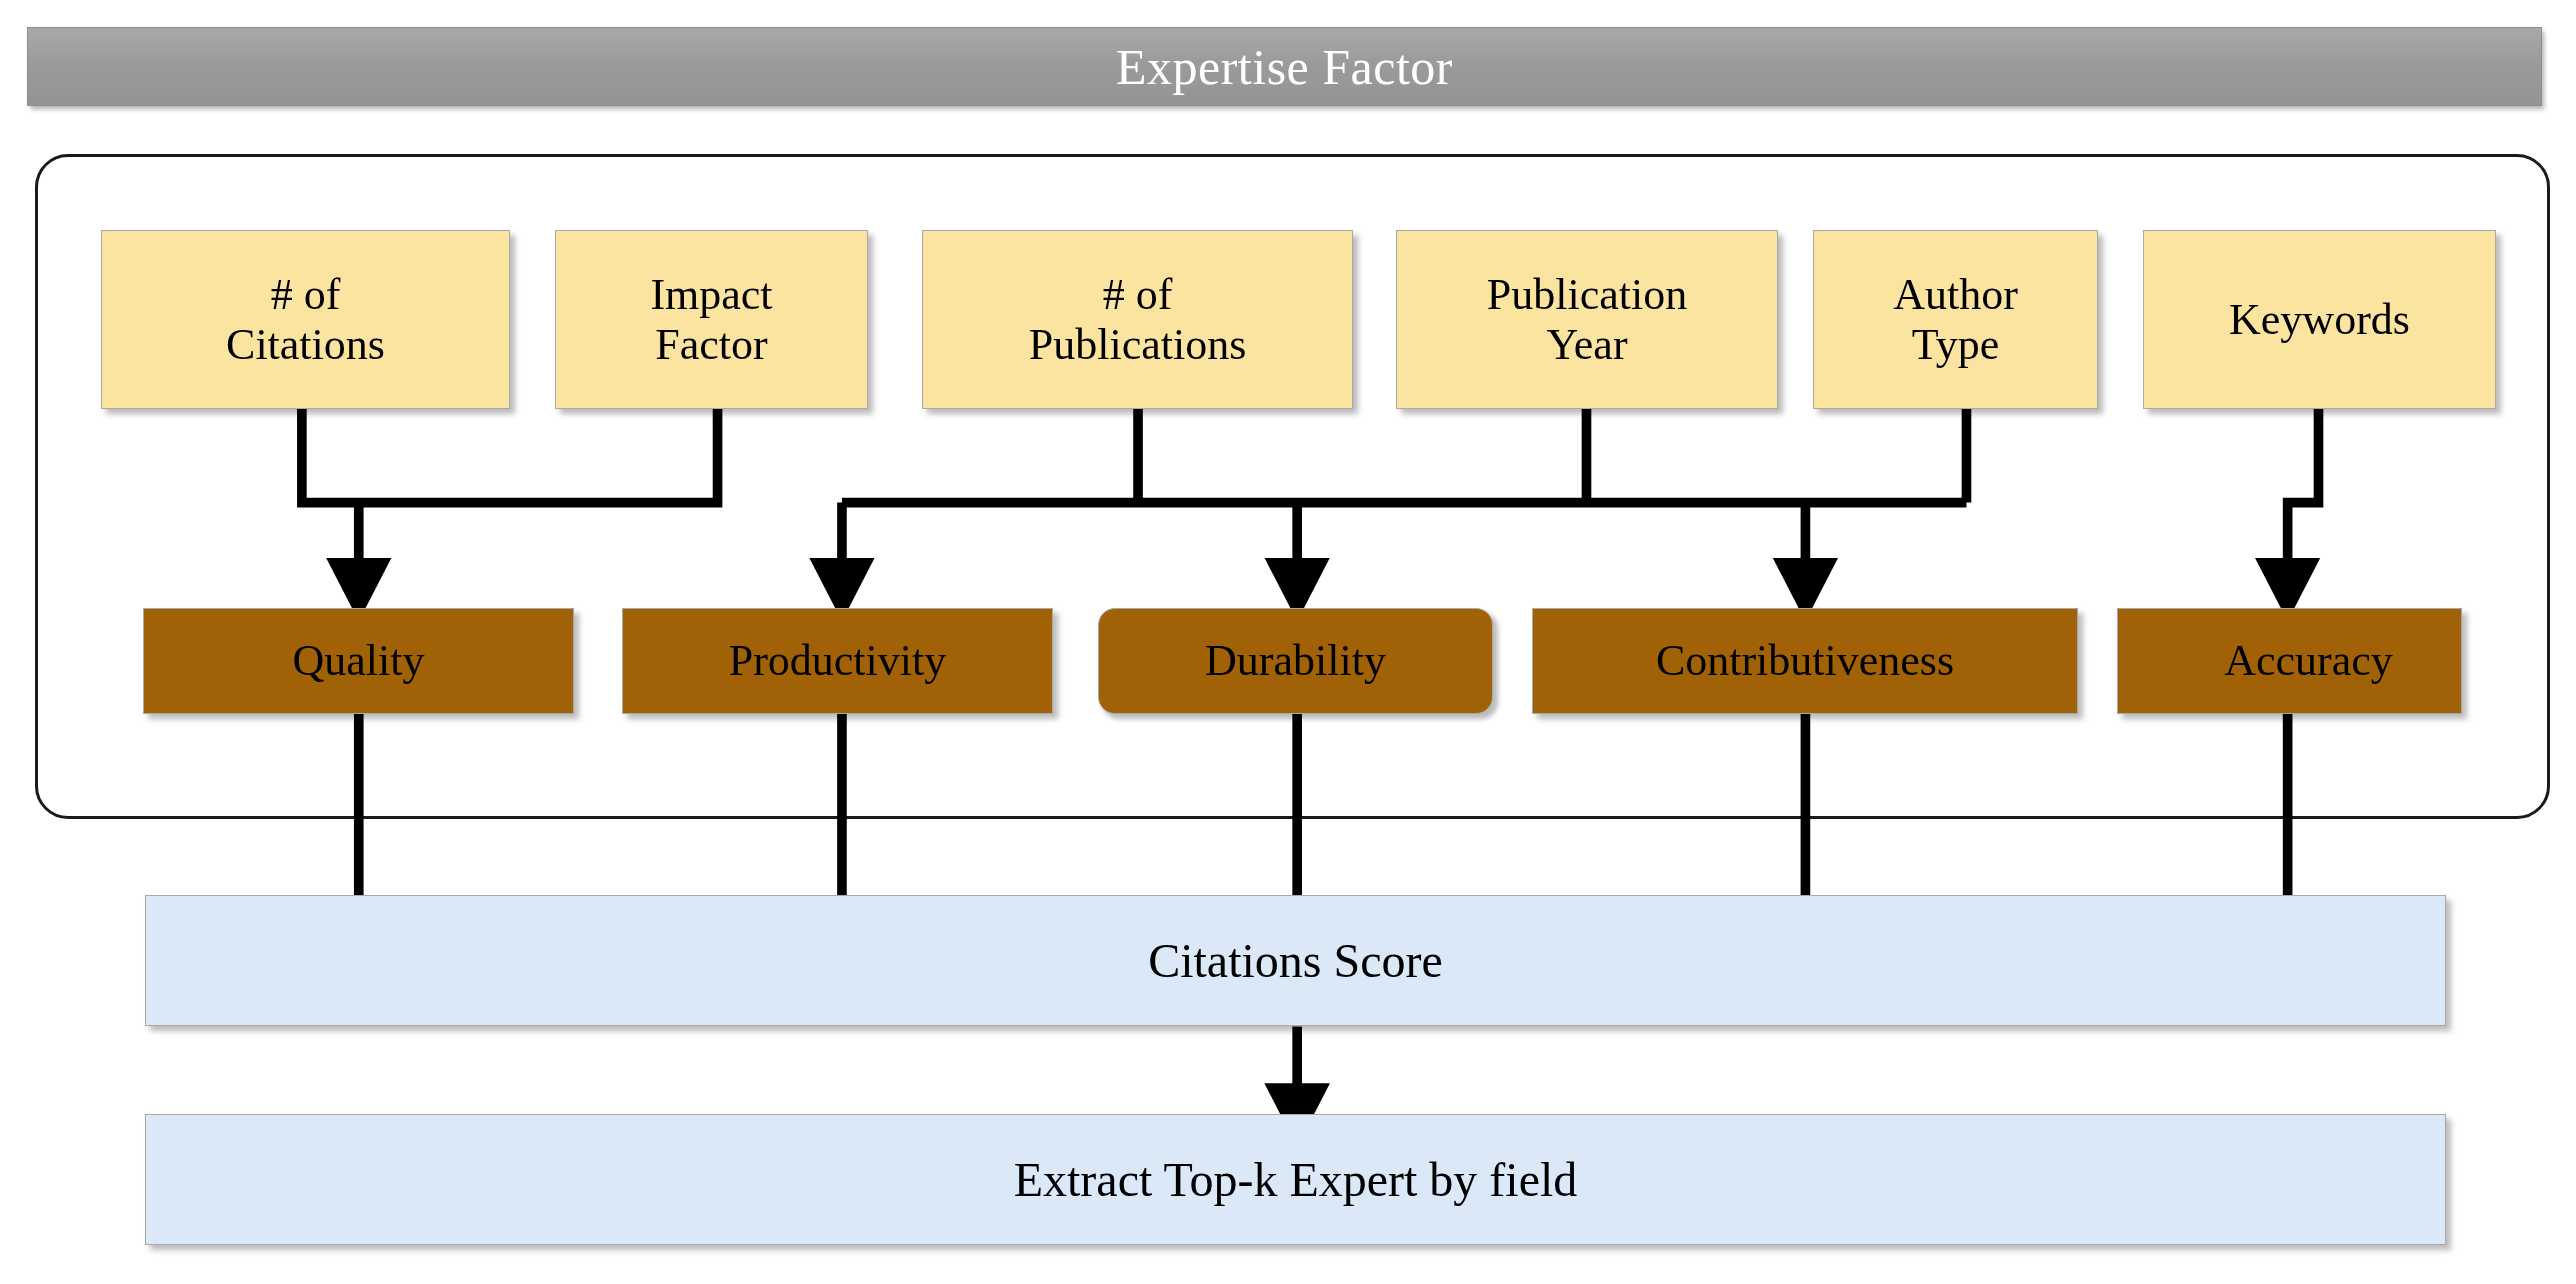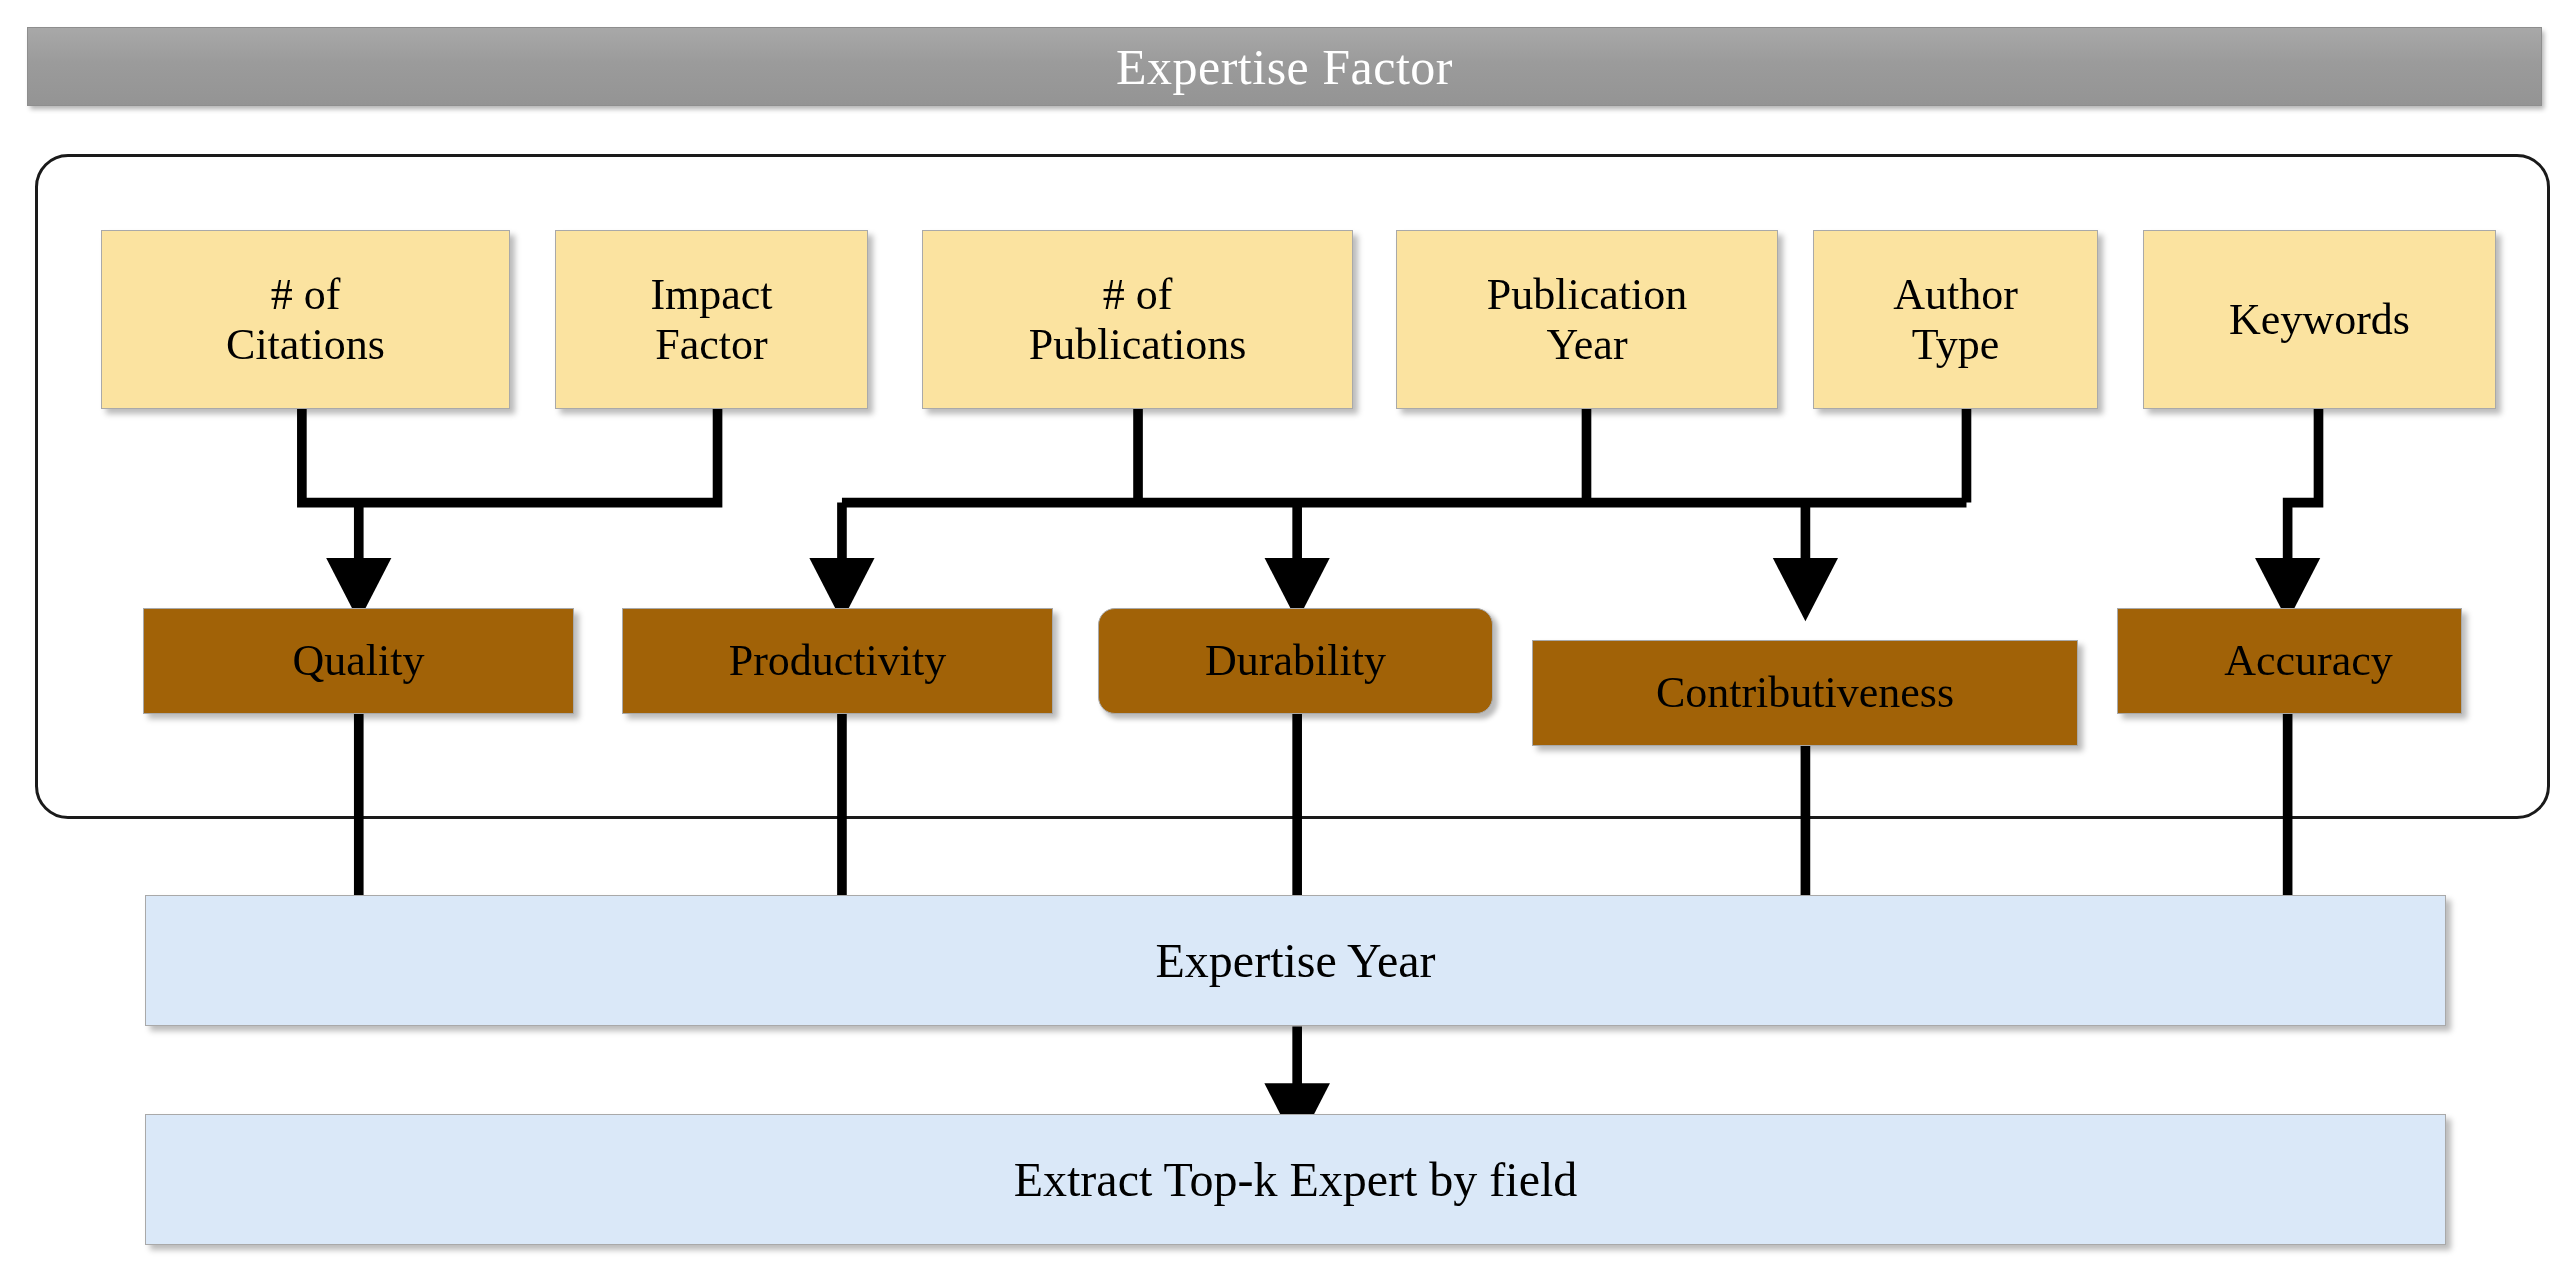--- a/index.html
+++ b/index.html
@@ -120,20 +120,20 @@
 Publications</div>
   <div class="node yellow-box" style="left:1396px; top:230px; width:382px; height:179px;">Publication
 Year</div>
   <div class="node yellow-box" style="left:1813px; top:230px; width:285px; height:179px;">Author
 Type</div>
   <div class="node yellow-box" style="left:2143px; top:230px; width:353px; height:179px;">Keywords</div>
 
   <div class="node green-box" style="left:143px; top:608px; width:431px; height:106px;">Quality</div>
   <div class="node green-box" style="left:622px; top:608px; width:431px; height:106px;">Productivity</div>
   <div class="node green-box" style="left:1098px; top:608px; width:395px; height:106px;border-radius:17px;">Durability</div>
-  <div class="node green-box" style="left:1532px; top:608px; width:546px; height:106px;margin-top:32px;">Contributiveness</div>
+  <div class="node green-box" style="left:1532px; top:608px; width:546px; height:106px;">Contributiveness</div>
   <div class="node green-box" style="left:2117px; top:608px; width:345px; height:106px;padding-left:38px;">Accuracy</div>
 
-  <div class="node blue-box" style="left:145px; top:895px; width:2301px; height:131px;">Expertise  Year</div>
+  <div class="node blue-box" style="left:145px; top:895px; width:2301px; height:131px;">Citations  Score</div>
   <div class="node blue-box" style="left:145px; top:1114px; width:2301px; height:131px;">Extract Top-k Expert by field</div>
 
 </div>
 
 
 </body></html>

